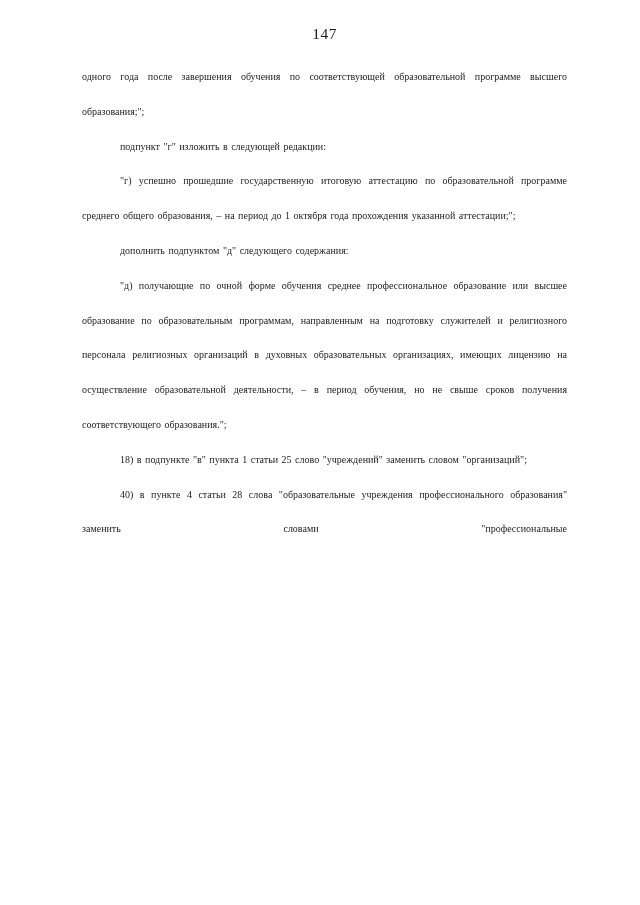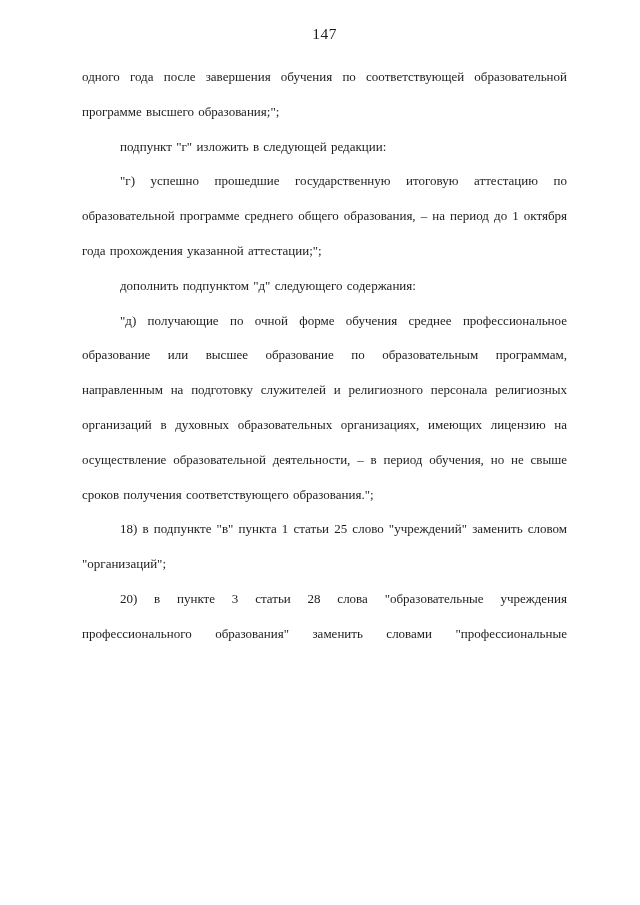--- a/index.html
+++ b/index.html
@@ -25,21 +25,21 @@
       text-align: center;
       font-size: 15.5px;
       line-height: 20px;
       letter-spacing: 0.5px;
     }
     .content {
       margin-top: 16px;
     }
     .para {
       margin: 0;
-      font-size: 13px;
+      font-size: 10px;
       line-height: 34.8px;
       text-align: justify;
       text-indent: 38px;
       word-spacing: 1px;
     }
     .no-indent {
       text-indent: 0;
     }
     .justify-last {
       text-align-last: justify;
@@ -58,15 +58,15 @@
 
     <p class="para">"г) успешно прошедшие государственную итоговую аттестацию по образовательной программе среднего общего образования, – на период до 1 октября года прохождения указанной аттестации;";</p>
 
     <p class="para">дополнить подпунктом "д" следующего содержания:</p>
 
     <p class="para">"д) получающие по очной форме обучения среднее профессиональное образование или высшее образование по образовательным программам, направленным на подготовку служителей и религиозного персонала религиозных организаций в духовных образовательных организациях, имеющих лицензию на осуществление образовательной деятельности, – в период обучения, но не свыше сроков получения соответствующего образования.";</p>
 
     <p class="para">18) в подпункте "в" пункта 1 статьи 25 слово "учреждений" заменить словом "организаций";</p>
 
 
-    <p class="para justify-last">20) в пункте 3 статьи 28 слова "образовательные учреждения профессионального образования" заменить словами "профессиональные</p>
+    <p class="para justify-last">40) в пункте 4 статьи 28 слова "образовательные учреждения профессионального образования" заменить словами "профессиональные</p>
   </div>
 </div>
 
 </body></html>

